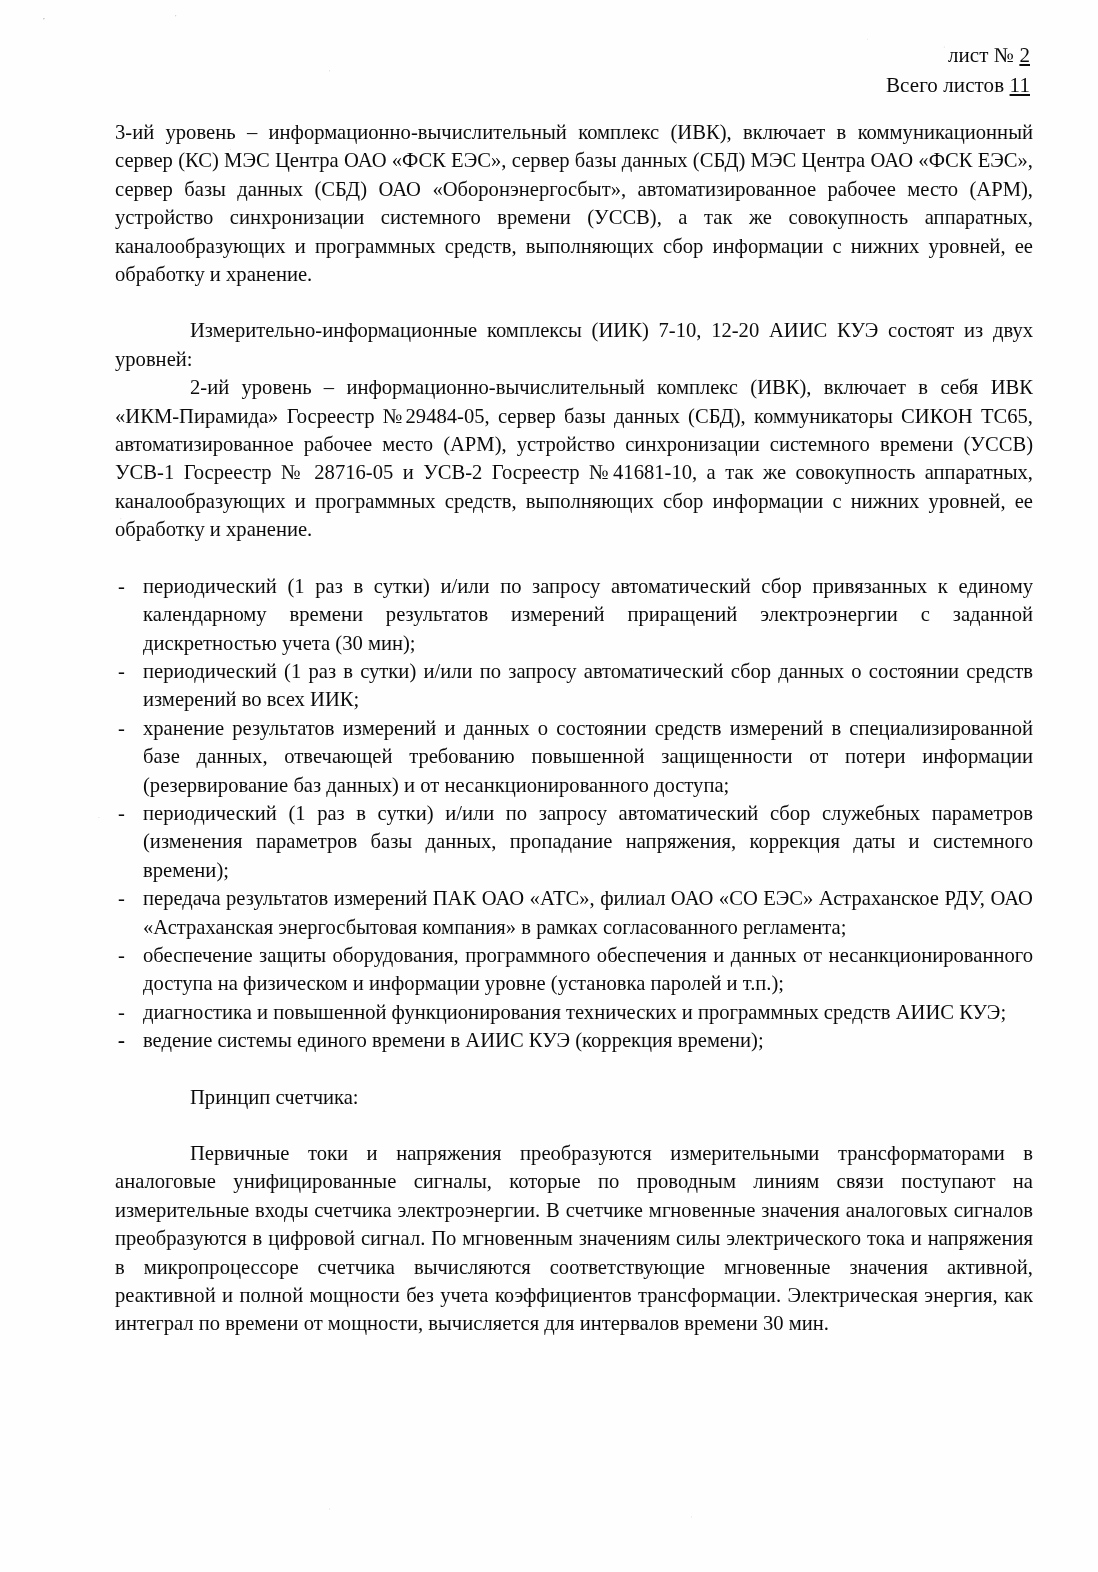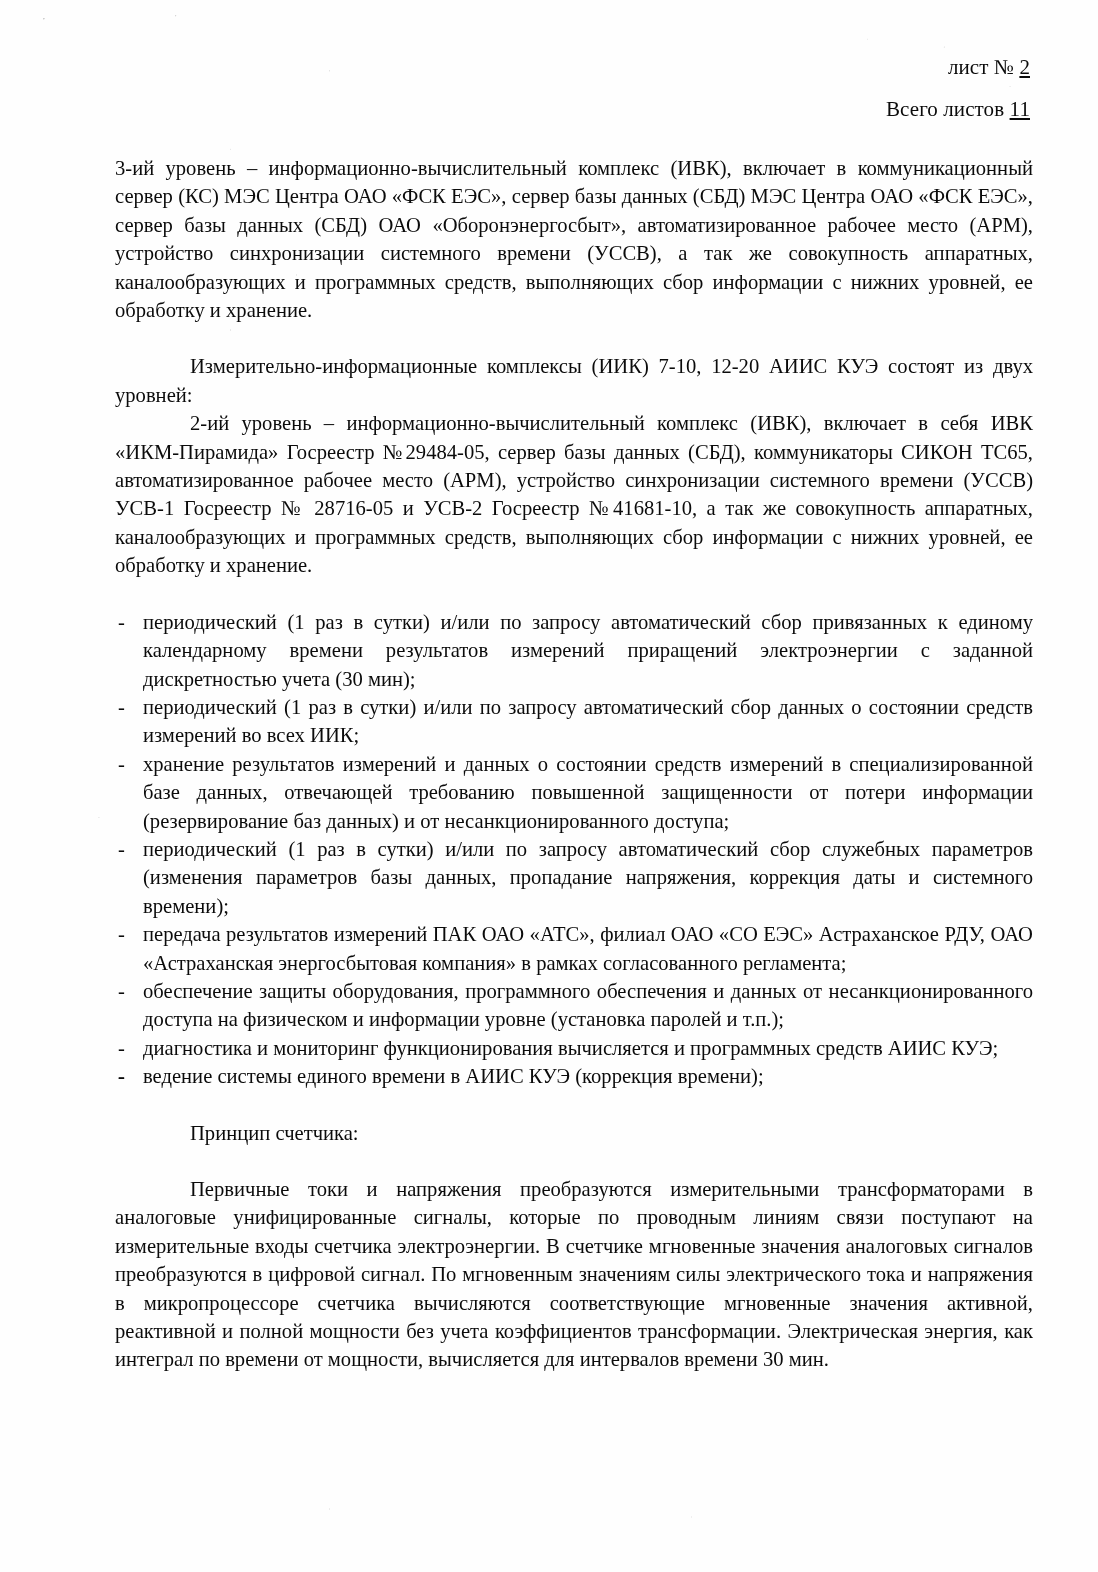--- a/index.html
+++ b/index.html
@@ -46,42 +46,42 @@
   
   .doc-header {
     position: absolute;
     top: 40px;
     right: 68px;
     text-align: right;
     font-size: 21px;
     line-height: 30px;
     letter-spacing: .1px;
   }
-  .doc-header .hdr-line { white-space: nowrap; margin-top: 12px; }
+  .doc-header .hdr-line { white-space: nowrap; }
   .u { text-decoration: underline; text-underline-offset: 2px; }
 
   
   .body {
     position: absolute;
     left: 115px;
     top: 118px;
     width: 918px;
     font-size: 20.6px;
     line-height: 28.4px;
     text-align: justify;
     text-justify: inter-word;
     hyphens: manual;
   }
 
   .para {
     margin: 0;
     text-align: justify;
   }
   .para.indent { text-indent: 75px; }
-  .para.flat   { text-indent: 0; margin-top: 36px; }
+  .para.flat   { text-indent: 0; }
 
   .spacer     { height: 28px; }
 
   
   .hyphen-list {
     list-style: none;
     margin: 0;
     padding: 0;
   }
   .hyphen-list li {
@@ -124,21 +124,21 @@
     <div class="spacer"></div>
 
 
     <ul class="hyphen-list">
       <li><span class="dash">-</span><span>периодический (1 раз в сутки) и/или по запросу автоматический сбор привязанных к единому календарному времени результатов измерений приращений электроэнергии с заданной дискретностью учета (30 мин);</span></li>
       <li><span class="dash">-</span><span>периодический (1 раз в сутки) и/или по запросу автоматический сбор данных о состоянии средств измерений во всех ИИК;</span></li>
       <li><span class="dash">-</span><span>хранение результатов измерений и данных о состоянии средств измерений в специализированной базе данных, отвечающей требованию повышенной защищенности от потери информации (резервирование баз данных) и от несанкционированного доступа;</span></li>
       <li><span class="dash">-</span><span>периодический (1 раз в сутки) и/или по запросу автоматический сбор служебных параметров (изменения параметров базы данных, пропадание напряжения, коррекция даты и системного времени);</span></li>
       <li><span class="dash">-</span><span>передача результатов измерений ПАК ОАО «АТС», филиал ОАО «СО ЕЭС» Астраханское РДУ, ОАО «Астраханская энергосбытовая компания» в рамках согласованного регламента;</span></li>
       <li><span class="dash">-</span><span>обеспечение защиты оборудования, программного обеспечения и данных от несанкционированного доступа на физическом и информации уровне (установка паролей и т.п.);</span></li>
-      <li><span class="dash">-</span><span>диагностика и мониторинг функционирования вычисляется и программных средств АИИС КУЭ;</span></li>
+      <li><span class="dash">-</span><span>диагностика и повышенной функционирования технических и программных средств АИИС КУЭ;</span></li>
       <li><span class="dash">-</span></li>
       <li><span class="dash">-</span><span>ведение системы единого времени в АИИС КУЭ (коррекция времени);</span></li>
     </ul>
 
     <div class="spacer"></div>
 
     <p class="para heading-line">Принцип счетчика:</p>
 
     <div class="spacer"></div>
 

